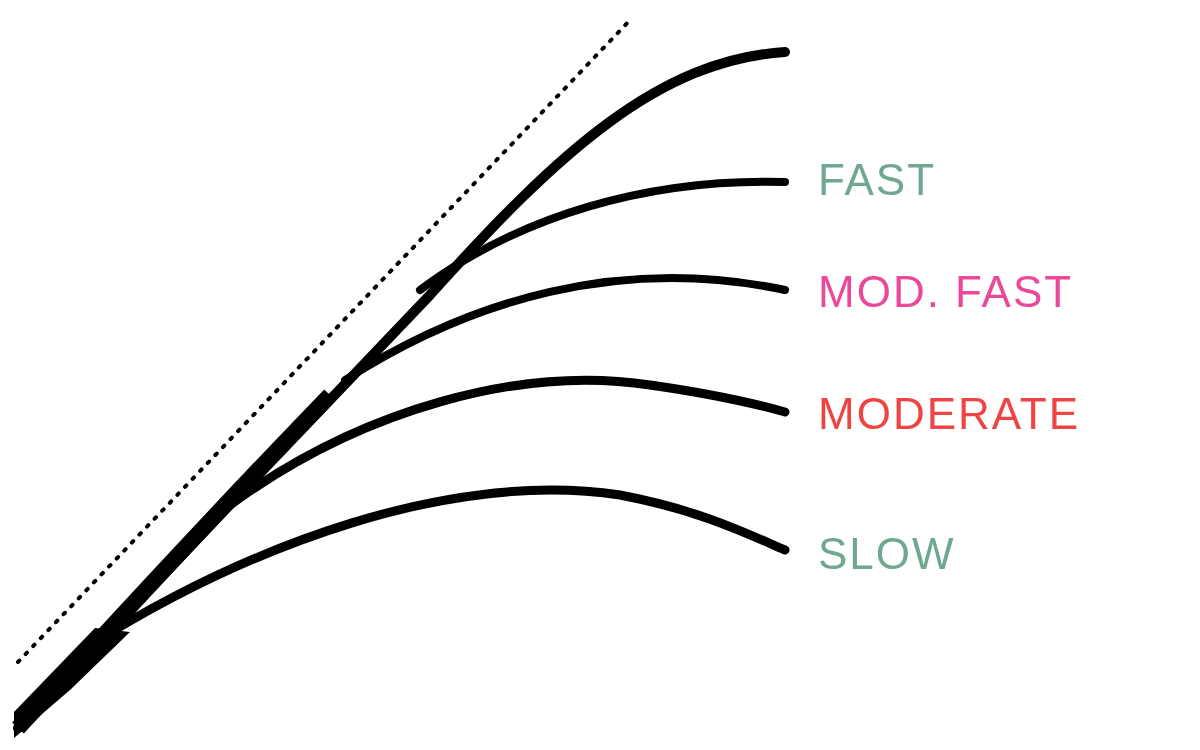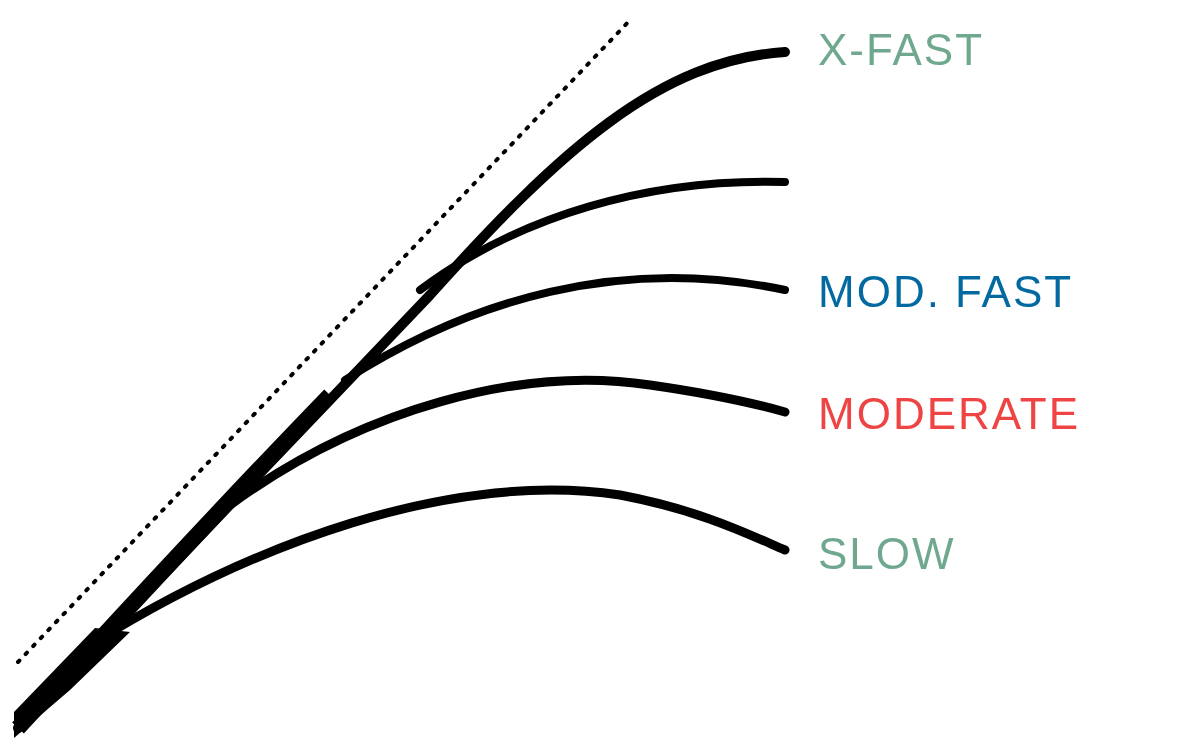--- a/index.html
+++ b/index.html
@@ -26,17 +26,17 @@
     <path d="M14,712 L14,738 L70,690 L130,632 L95,628 Z" fill="#000"></path>
     <path id="curve-0" fill="none" stroke="#000000" stroke-linecap="round" d="M18,728 C140,600 300,430 430,295 C560,150 660,60 785,52" stroke-width="10"></path>
     <path id="curve-1" fill="none" stroke="#000000" stroke-linecap="round" d="M420,290 C520,215 650,178 785,182" stroke-width="8"></path>
     <path id="curve-2" fill="none" stroke="#000000" stroke-linecap="round" d="M345,380 C470,300 620,255 785,290" stroke-width="8"></path>
     <path id="curve-3" fill="none" stroke="#000000" stroke-linecap="round" d="M230,505 C360,410 520,365 650,385 C720,395 760,405 785,412" stroke-width="9"></path>
     <path id="curve-4" fill="none" stroke="#000000" stroke-linecap="round" d="M90,645 C250,545 450,470 620,495 C700,510 750,535 785,550" stroke-width="9"></path>
 
     <path d="M18,728 C100,640 180,550 330,395" fill="none" stroke="#000" stroke-width="16" stroke-linecap="butt"></path>
   </svg>
 
-  <div class="label" id="label-0" style="left: 818px; top: 28px; color: rgb(111, 168, 143);">X-FAST</div>
-  <div class="label" id="label-2" style="left: 818px; top: 270px; color: #0369a1;">MOD. FAST</div>
+  <div class="label" id="label-1" style="left: 818px; top: 158px; color: rgb(111, 168, 143);">FAST</div>
+  <div class="label" id="label-2" style="left: 818px; top: 270px; color: #ec4899;">MOD. FAST</div>
   <div class="label" id="label-3" style="left: 818px; top: 392px; color: #ef4444;">MODERATE</div>
   <div class="label" id="label-4" style="left: 818px; top: 532px; color: rgb(111, 168, 143);">SLOW</div>
 </div>
 
 </body></html>

